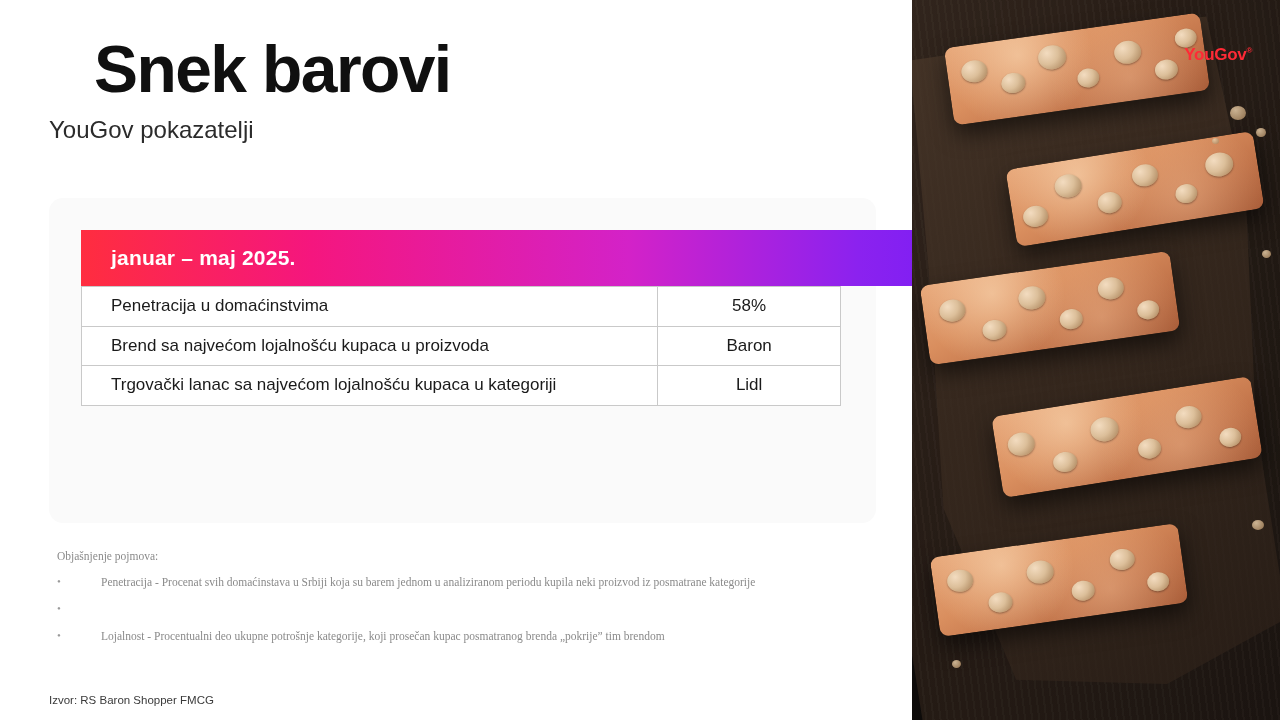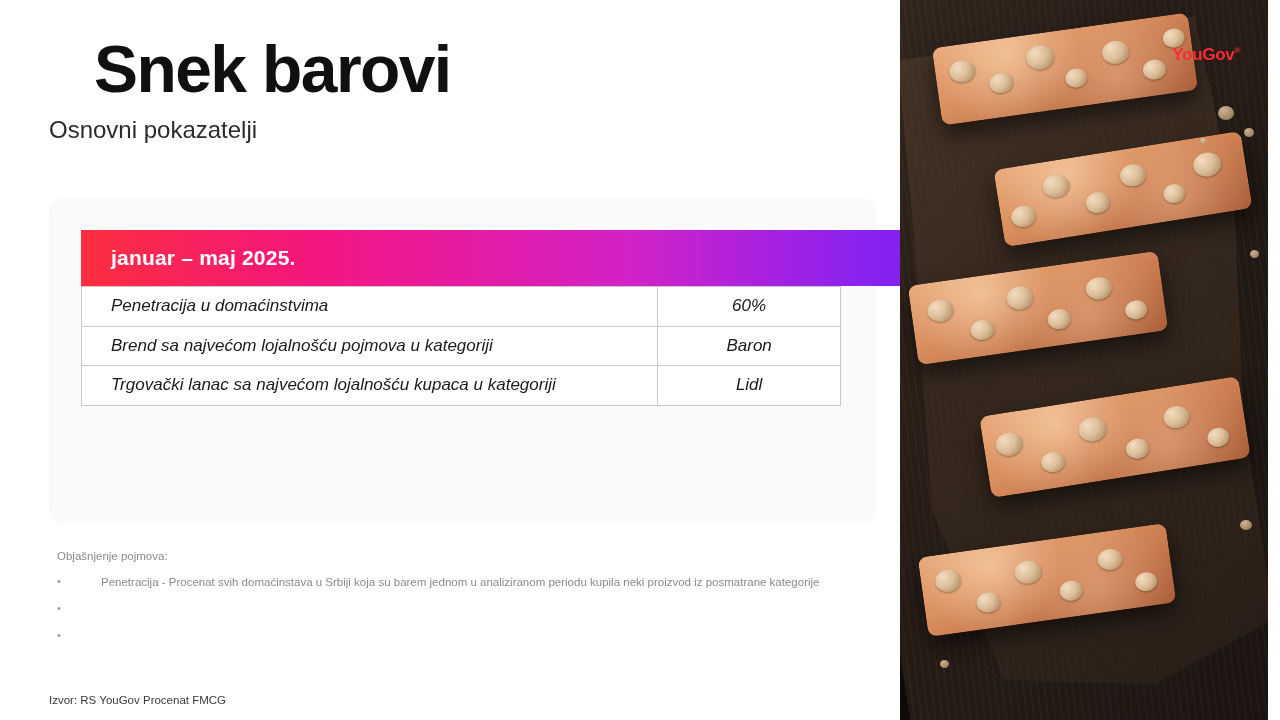--- a/index.html
+++ b/index.html
@@ -73,37 +73,37 @@
   table.kpi {
     width: 760px;
     border-collapse: collapse;
     background: #ffffff;
   }
   table.kpi td {
     border: 1px solid #c9c9c9;
     height: 39.6px;
     font-size: 17px;
     color: #1a1a1a;
-    font-style: italic;
   }
   table.kpi td.label {
     width: 577px;
     padding-left: 29px;
     text-align: left;
   }
   table.kpi td.value {
     width: 183px;
     text-align: center;
   }
 
   
   .notes {
     position: absolute;
     left: 57px; top: 550px;
     width: 840px;
+    font-family: Liberation Serif, serif;
   }
   .notes-title {
     font-size: 11.5px;
     color: #8a8a8a;
     margin-bottom: 13px;
   }
   .note-item {
     display: flex;
     align-items: flex-start;
     margin-bottom: 13px;
@@ -125,21 +125,21 @@
   .source {
     position: absolute;
     left: 49px; top: 694px;
     font-size: 11.5px;
     color: #3a3a3a;
   }
 
   
   .photo {
     position: absolute;
-    right: 12px; top: 0;
+    right: 0; top: 0;
     width: 368px; height: 720px;
     overflow: hidden;
     background: #171310;
   }
   .photo-bg {
     position: absolute;
     inset: 0;
     background:
       radial-gradient(ellipse 260px 200px at 62% 8%, rgba(70,56,46,0.95), rgba(0,0,0,0) 70%),
       radial-gradient(ellipse 300px 420px at 45% 55%, rgba(92,70,52,0.55), rgba(0,0,0,0) 72%),
@@ -211,37 +211,37 @@
   .yougov-logo sup { font-size: 8px; vertical-align: super; }
 </style>
 </head>
 <body>
 
 <div class="slide">
 
   <div class="content">
 
     <div class="title">Snek barovi</div>
-    <div class="subtitle">Osnovni pokazatelji</div>
+    <div class="subtitle">YouGov pokazatelji</div>
 
     <div class="card">
       <div class="table-wrap">
 
         <div class="table-header">
           <span class="table-header-text">januar – maj 2025.</span>
         </div>
 
         <table class="kpi">
           <tbody>
             <tr>
               <td class="label">Penetracija u domaćinstvima</td>
-              <td class="value">60%</td>
+              <td class="value">58%</td>
             </tr>
             <tr>
-              <td class="label">Brend sa najvećom lojalnošću pojmova u kategoriji</td>
+              <td class="label">Brend sa najvećom lojalnošću kupaca u proizvoda</td>
               <td class="value">Baron</td>
             </tr>
             <tr>
               <td class="label">Trgovački lanac sa najvećom lojalnošću kupaca u kategoriji</td>
               <td class="value">Lidl</td>
             </tr>
           </tbody>
         </table>
 
       </div>
@@ -252,24 +252,25 @@
 
       <div class="note-item">
         <span class="note-bullet">•</span>
         <span class="note-text">Penetracija - Procenat svih domaćinstava u Srbiji koja su barem jednom u analiziranom periodu kupila neki proizvod iz posmatrane kategorije</span>
       </div>
       <div class="note-item">
         <span class="note-bullet">•</span>
       </div>
       <div class="note-item">
         <span class="note-bullet">•</span>
+        <span class="note-text">Lojalnost - Procentualni deo ukupne potrošnje kategorije, koji prosečan kupac posmatranog brenda „pokrije” tim brendom</span>
       </div>
     </div>
 
-    <div class="source">Izvor: RS YouGov Procenat FMCG</div>
+    <div class="source">Izvor: RS Baron Shopper FMCG</div>
   </div>
 
   <div class="photo">
     <div class="photo-bg"></div>
     <div class="board"></div>
     <div class="paper"></div>
 
     <div class="bar bar1">
       <span class="nut" style="left:14px; top:16px; width:26px; height:22px;"></span>
       <span class="nut" style="left:52px; top:34px; width:24px; height:20px;"></span>

